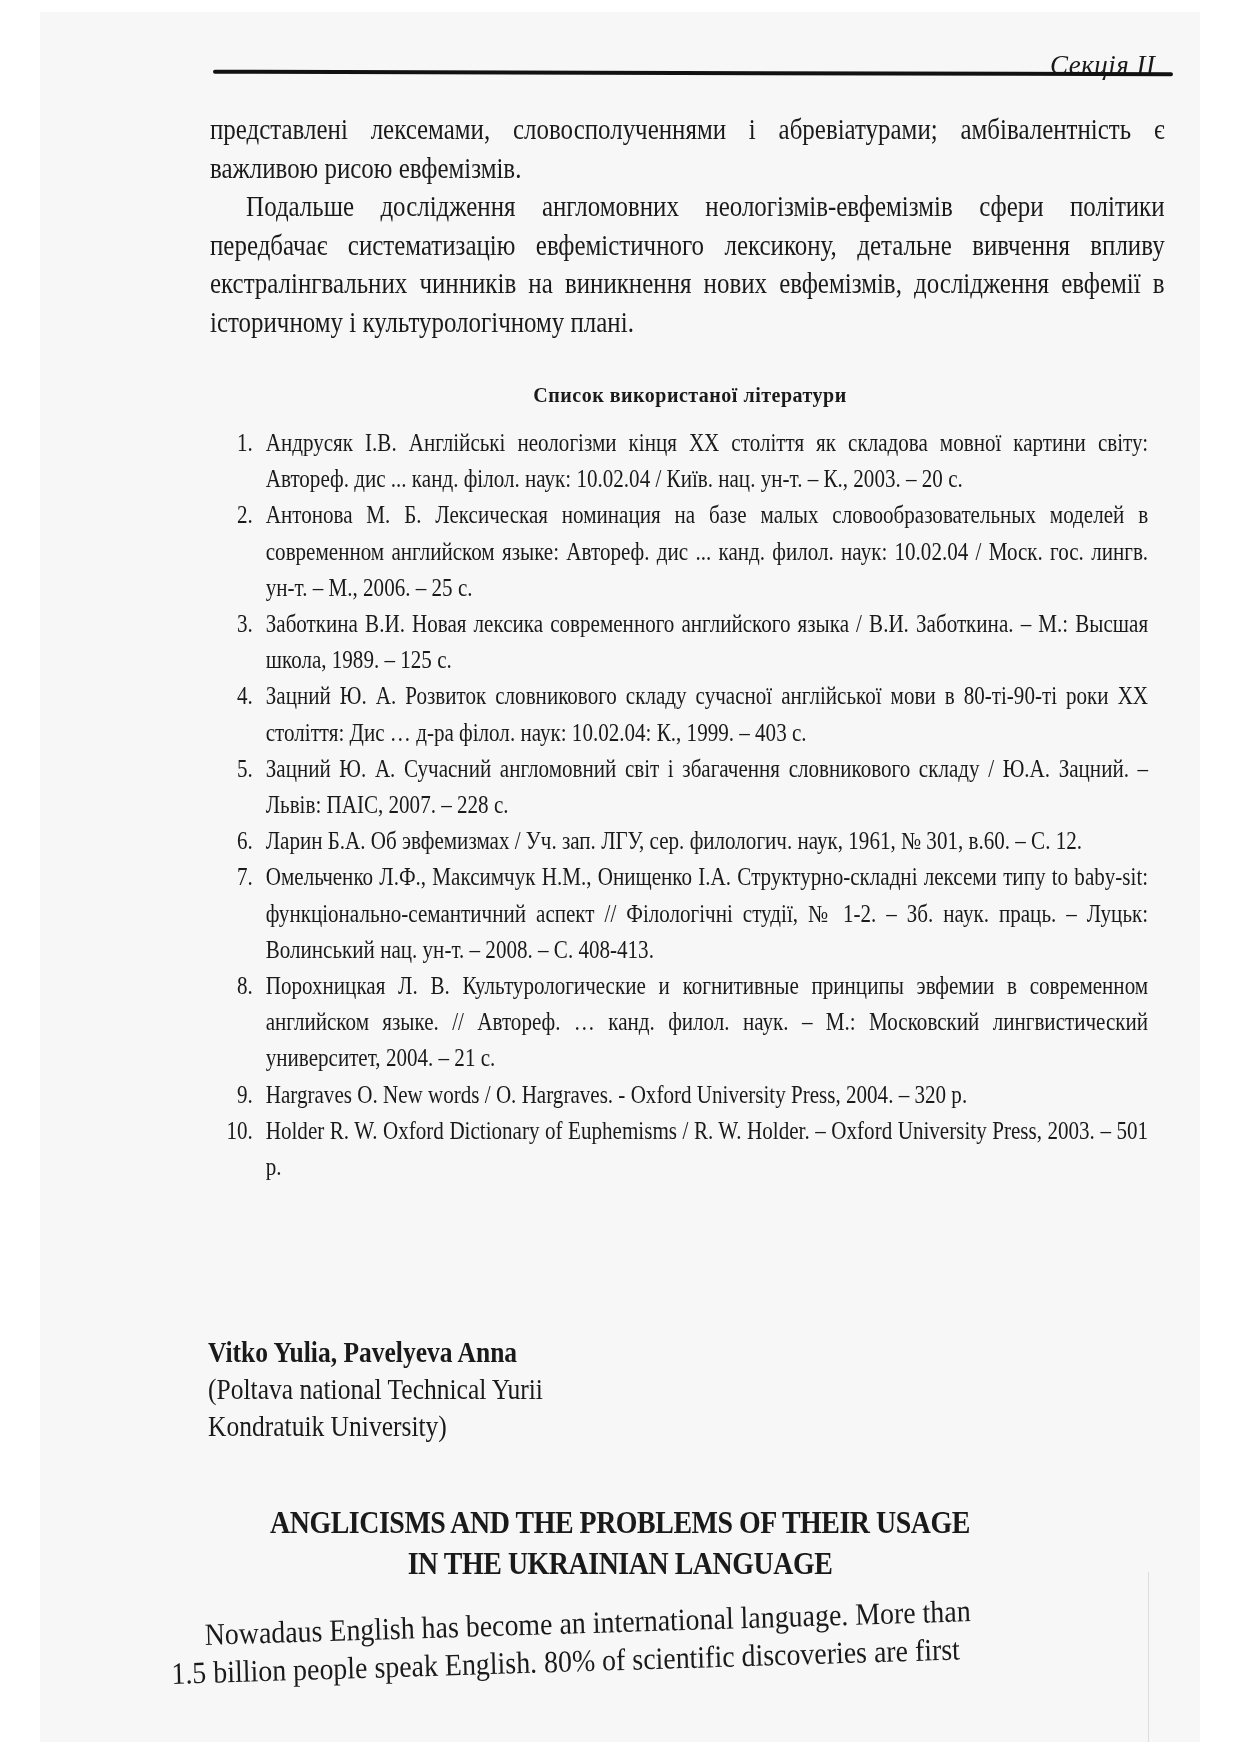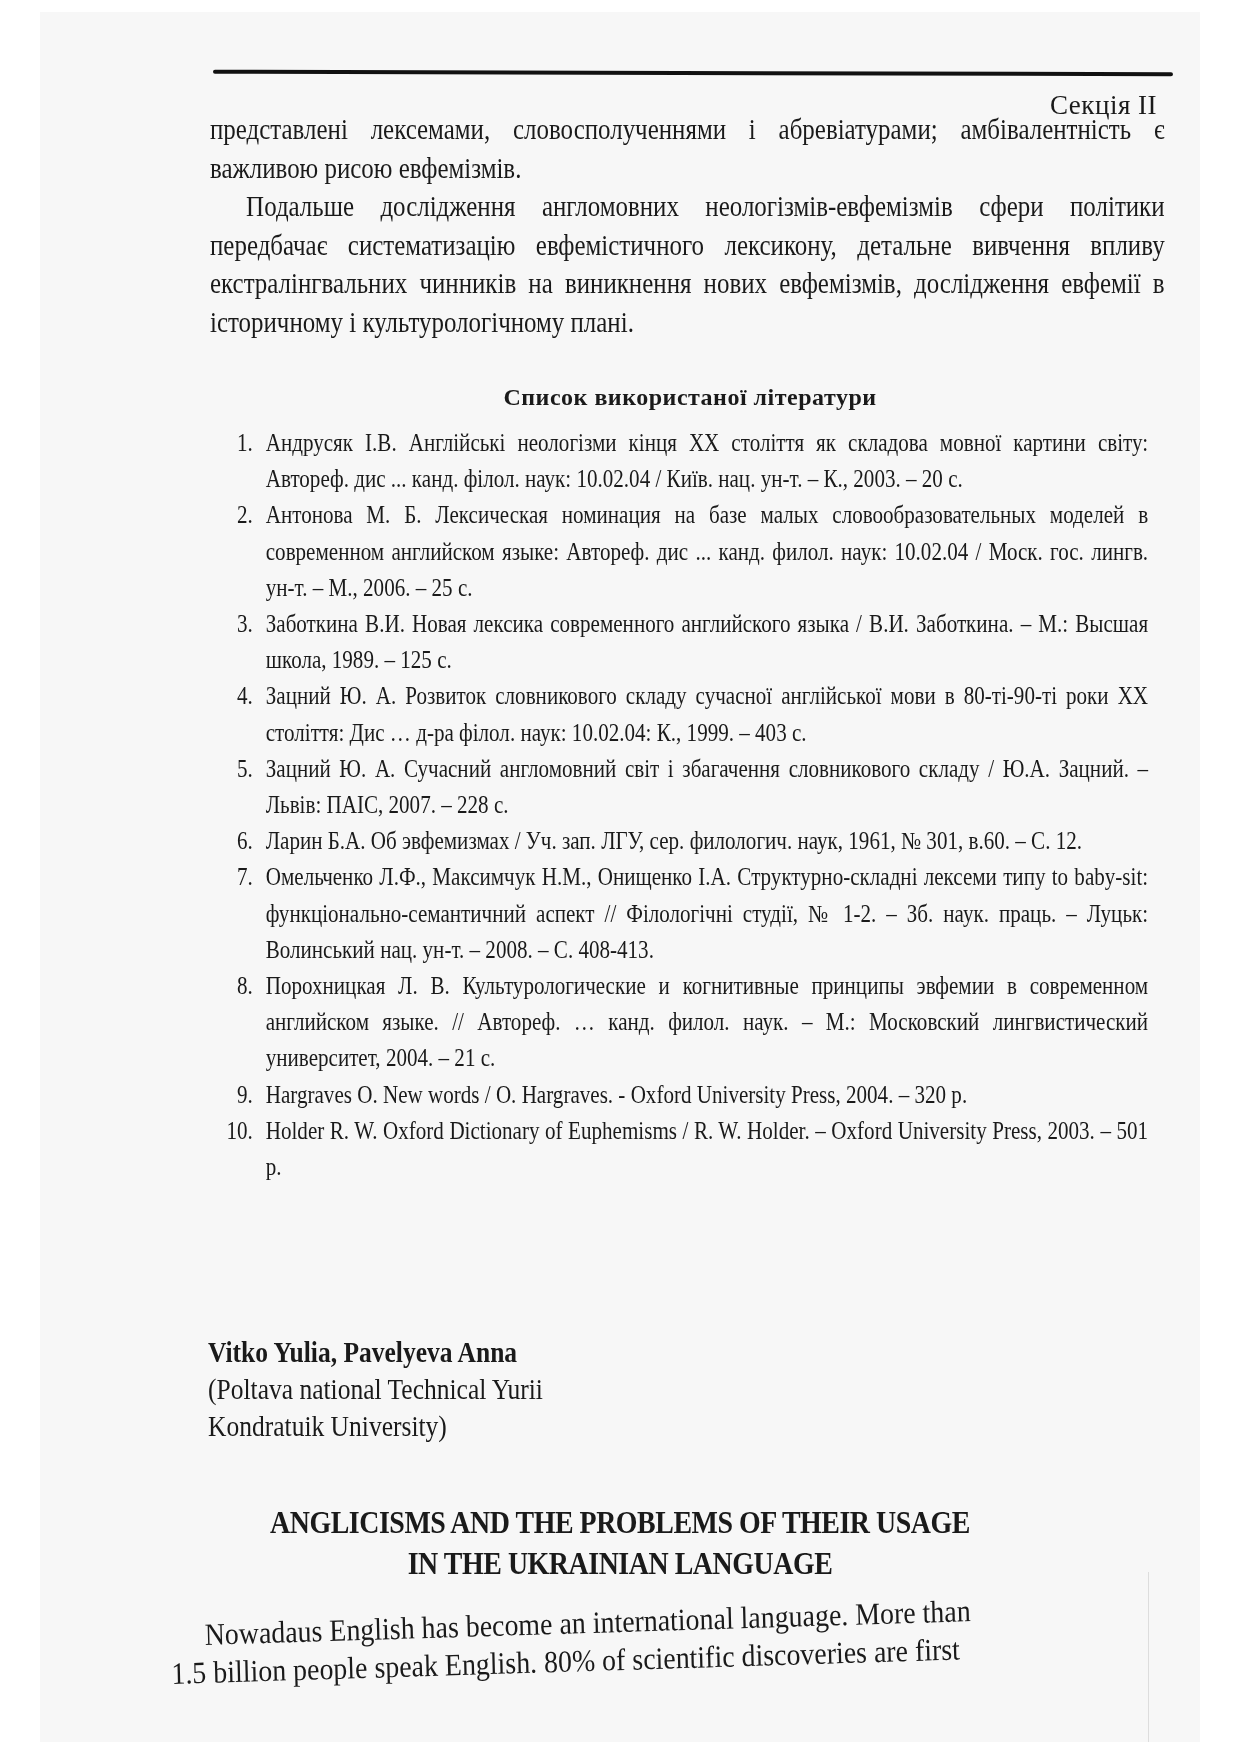--- a/index.html
+++ b/index.html
@@ -8,36 +8,36 @@
     position: relative; overflow: hidden;
     font-family: "Liberation Serif", "DejaVu Serif", serif;
     color: #1a1a1a;
   }
   .page {
     position: absolute; left: 40px; top: 12px; width: 1160px; height: 1730px;
     background: #f7f7f7; overflow: hidden;
   }
   .header-label {
     position: absolute; left: 1010px; top: 38px;
-    font-size: 27px; letter-spacing: 0.5px; white-space: nowrap; margin-top: 40px;
+    font-style: italic; font-size: 27px; letter-spacing: 0.5px; white-space: nowrap;
   }
   .header-rule {
     position: absolute; left: 173px; top: 59px; width: 960px; height: 4px;
     background: #111; border-radius: 2px; transform: rotate(0.15deg);
   }
   .body-text {
     position: absolute; left: 170px; width: 960px;
     font-size: 29px; line-height: 38.5px; transform: scaleX(0.86); transform-origin: left top;
   }
   .body-text .p { margin: 0; text-align: justify; }
   .body-text .p.indent { text-indent: 42px; }
   .p1 { top: 98px; width: 1110px; }
   .refs-title {
     position: absolute; left: 170px; width: 960px; top: 372px; text-align: center;
-    font-weight: bold; font-size: 24px; letter-spacing: 0.5px;
+    font-weight: bold; font-size: 20px; letter-spacing: 0.5px;
   }
   .refs {
     position: absolute; left: 175px; top: 413px; width: 1085px;
     font-size: 24.5px; line-height: 36.2px;
     transform: scaleX(0.86); transform-origin: left top;
   }
   .ref { display: flex; margin: 0; }
   .ref-num { width: 44px; flex: none; text-align: right; padding-right: 15px; }
   .ref-text { flex: 1; text-align: justify; }
   .author-block {

